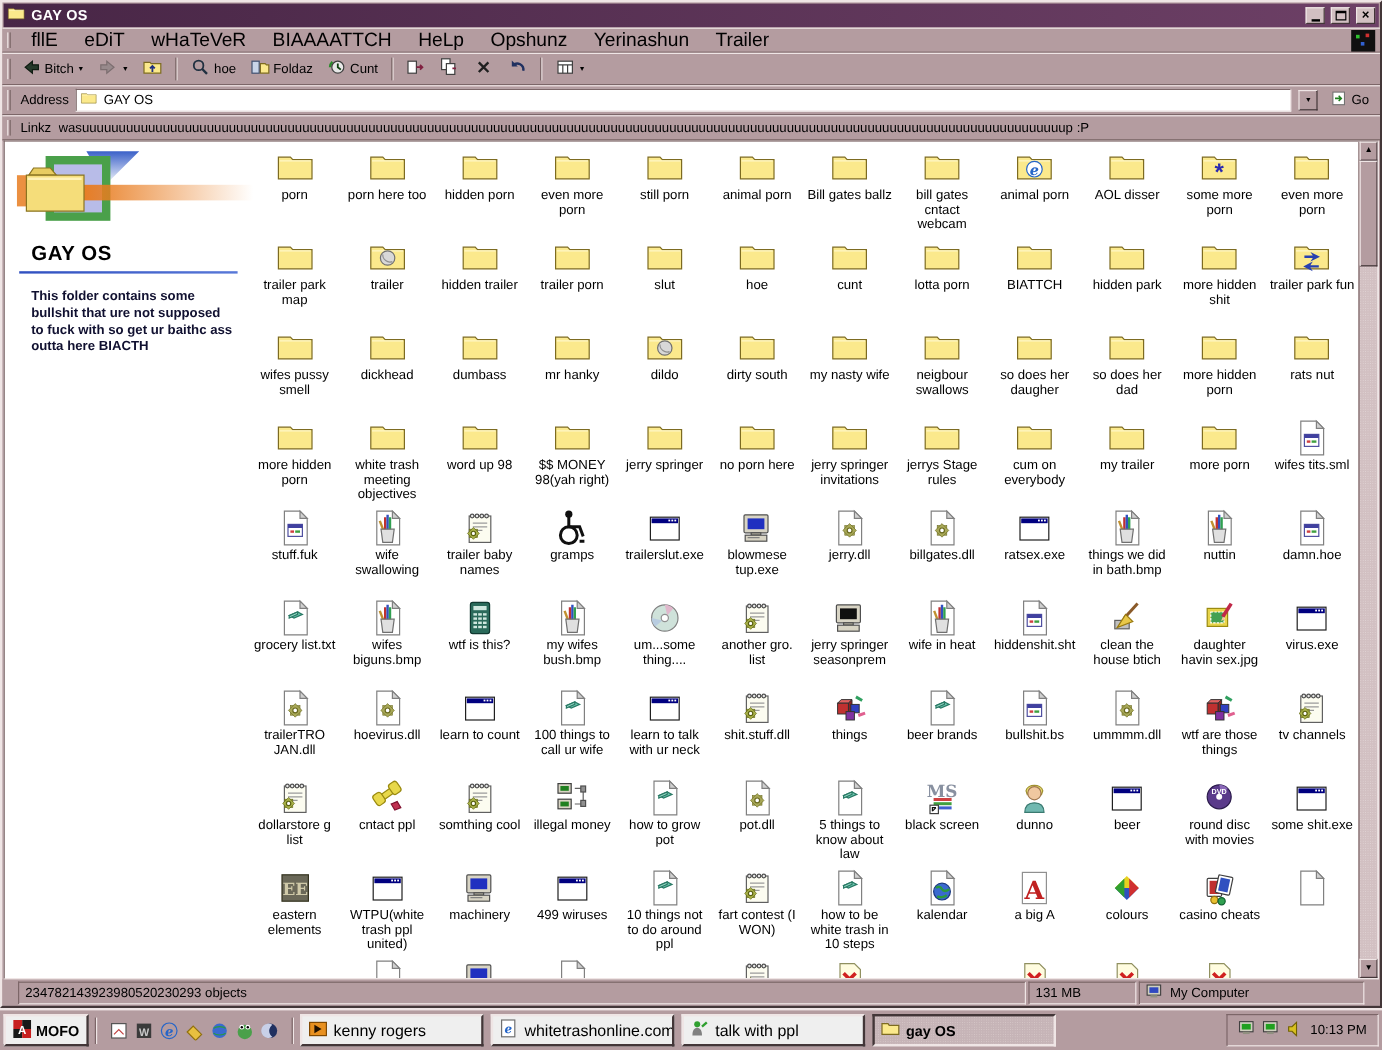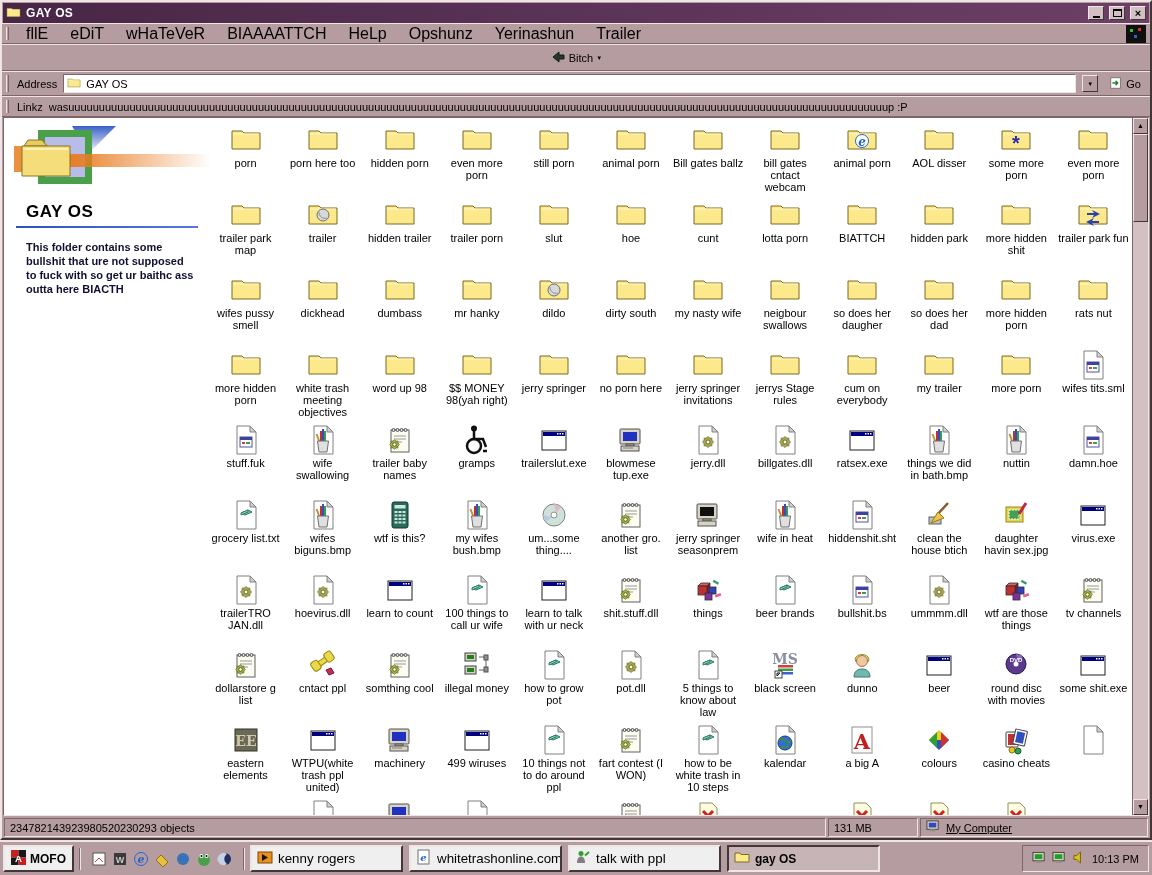--- a/index.html
+++ b/index.html
@@ -23,21 +23,21 @@
 .glyph-max{width:9px;height:8px;border:1px solid #000;border-top:2px solid #000;}
 .glyph-close{font-size:11px;font-weight:bold;line-height:1;}
 .bar{display:flex;align-items:center;border-top:1px solid var(--chll);border-bottom:1px solid var(--chd);
   padding:0 4px;gap:6px;background:var(--ch);}
 .grip{width:3px;height:70%;border-left:1px solid var(--chll);border-right:1px solid var(--chd);margin-right:2px;}
 .menubar{height:21px;font-size:16px;}
 .menu-items{display:flex;gap:4px;align-items:center;}
 .menu-item{padding:2px 9px;}
 .menu-logo{margin-left:auto;width:20px;height:18px;background:#101010;position:relative;}
 .menu-logo i{position:absolute;width:3px;height:3px;display:block;}
-.toolbar{height:27px;gap:2px;flex-direction:column;}
+.toolbar{height:27px;gap:2px;}
 .tbtn{display:flex;align-items:center;gap:3px;padding:2px 5px;}
 .caret{font-size:6px;line-height:1;}
 .sep{width:2px;height:19px;border-left:1px solid var(--chd);border-right:1px solid var(--chll);margin:0 4px;}
 .addressbar{height:25px;}
 .addr-input{flex:1;height:19px;background:#fff;border:1px solid;
   border-color:var(--chd) var(--chll) var(--chll) var(--chd);
   display:flex;align-items:center;padding:0 3px;gap:5px;}
 .addr-value{flex:1;}
 .addr-drop{width:16px;height:17px;background:var(--ch);border:1px solid;
   border-color:var(--chll) var(--chdd) var(--chdd) var(--chll);
@@ -57,26 +57,26 @@
 .fi{display:block;height:32px;}
 .lbl{text-align:center;line-height:12px;max-width:72px;word-wrap:break-word;margin-top:1px;}
 .vscroll{width:16px;flex:none;background:var(--chl);border-left:1px solid var(--chd);
   display:flex;flex-direction:column;}
 .vs-btn{height:16px;flex:none;background:var(--ch);border:1px solid;
   border-color:var(--chll) var(--chdd) var(--chdd) var(--chll);
   font-size:7px;text-align:center;line-height:13px;}
 .vs-thumb{height:88px;flex:none;background:var(--ch);border:1px solid;
   border-color:var(--chll) var(--chdd) var(--chdd) var(--chll);}
 .vs-track{flex:1;background-image:radial-gradient(#e2d6d7 25%,transparent 26%);background-size:2px 2px;}
-.statusbar{height:22px;display:flex;gap:2px;padding:2px 2px 1px;background:var(--ch);}
+.statusbar{height:22px;display:flex;gap:2px;padding:2px 13px 1px;background:var(--ch);}
 .sb-pane{border:1px solid;border-color:var(--chd) var(--chll) var(--chll) var(--chd);
   display:flex;align-items:center;padding:0 5px;gap:5px;overflow:hidden;white-space:nowrap;}
 .sb-objects{flex:1;}
 .sb-size{width:90px;flex:none;}
-.sb-zone{width:228px;flex:none;text-decoration:underline;}
+.sb-zone{width:188px;flex:none;}
 .taskbar{position:absolute;left:0;right:0;bottom:0;height:35px;background:var(--ch);
   border-top:2px solid var(--chll);display:flex;align-items:center;padding:0 3px;gap:5px;}
 .start-btn{height:27px;display:flex;align-items:center;gap:4px;padding:0 6px;
   border:2px solid;border-color:var(--chll) var(--chdd) var(--chdd) var(--chll);
   font-weight:bold;font-size:12px;}
 .ql{display:flex;align-items:center;gap:5px;padding:0 5px;}
 .ql span{display:block;height:16px;}
 .tasksep{width:2px;height:22px;border-left:1px solid var(--chd);border-right:1px solid var(--chll);}
 .task{width:153px;height:27px;flex:none;display:flex;align-items:center;gap:5px;padding:0 5px;
   border:2px solid;border-color:var(--chll) var(--chdd) var(--chdd) var(--chll);

